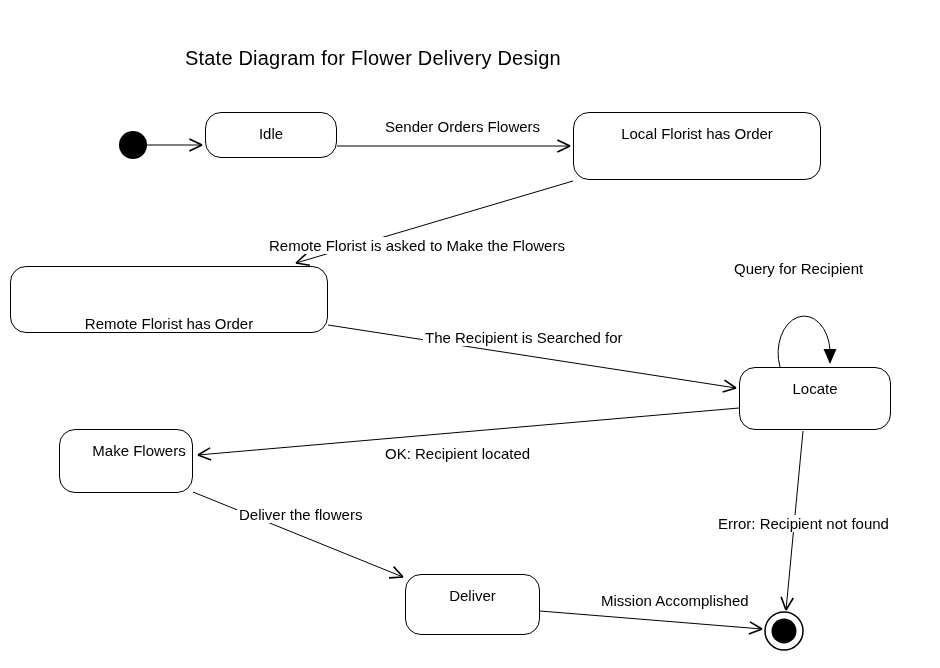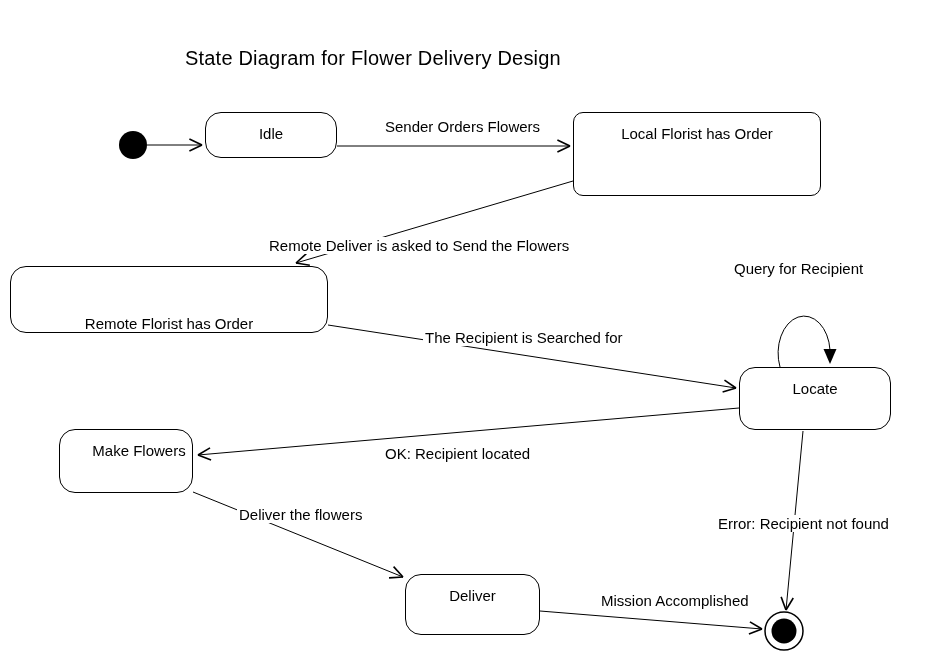--- a/index.html
+++ b/index.html
@@ -86,31 +86,31 @@
       <line x1="786" y1="610" x2="781.1296403079702" y2="596.8744677643057" stroke="#000000" stroke-width="1.6"></line>
       <line x1="540" y1="611" x2="762" y2="629" stroke="#000000" stroke-width="1"></line>
       <line x1="762" y1="629" x2="749.9271046804364" y2="621.9116152331536" stroke="#000000" stroke-width="1.6"></line>
       <line x1="762" y1="629" x2="748.9428453898067" y2="634.0508131509201" stroke="#000000" stroke-width="1.6"></line>
       <circle cx="133" cy="145" r="14" fill="#000000"></circle>
       <circle cx="784" cy="631" r="19" fill="#ffffff" stroke="#000000" stroke-width="1.5"></circle>
       <circle cx="784" cy="631" r="12.5" fill="#000000"></circle>
     </svg>
   <div id="nodes">
       <div class="edge-label" style="left: 367px; top: 118px; margin-left: 16px;">Sender Orders Flowers</div>
-      <div class="edge-label" style="left: 267px; top: 237px;">Remote Deliver is asked to Send the Flowers</div>
+      <div class="edge-label" style="left: 267px; top: 237px;">Remote Florist is asked to Make the Flowers</div>
       <div class="edge-label" style="left: 423px; top: 329px;">The Recipient is Searched for</div>
       <div class="edge-label" style="left: 732px; top: 260px;">Query for Recipient</div>
       <div class="edge-label" style="left: 383px; top: 445px;">OK: Recipient located</div>
       <div class="edge-label" style="left: 237px; top: 506px;">Deliver the flowers</div>
       <div class="edge-label" style="left: 716px; top: 515px;">Error: Recipient not found</div>
       <div class="edge-label" style="left: 599px; top: 592px;">Mission Accomplished</div>
       <div class="state" style="left: 205px; top: 112px; width: 132px; height: 46px;">
         <span>Idle</span>
       </div>
-      <div class="state" style="left: 573px; top: 112px; width: 248px; height: 84px; border-radius: 10px;">
+      <div class="state" style="left: 573px; top: 112px; width: 248px; height: 68px;">
         <span>Local Florist has Order</span>
       </div>
       <div class="state" style="left: 10px; top: 266px; width: 318px; height: 67px; align-items: flex-end;">
         <span>Remote Florist has Order</span>
       </div>
       <div class="state" style="left: 739px; top: 367px; width: 152px; height: 63px;">
         <span>Locate</span>
       </div>
       <div class="state" style="left: 59px; top: 429px; width: 134px; height: 64px; padding-left: 26px;">
         <span>Make Flowers</span>

